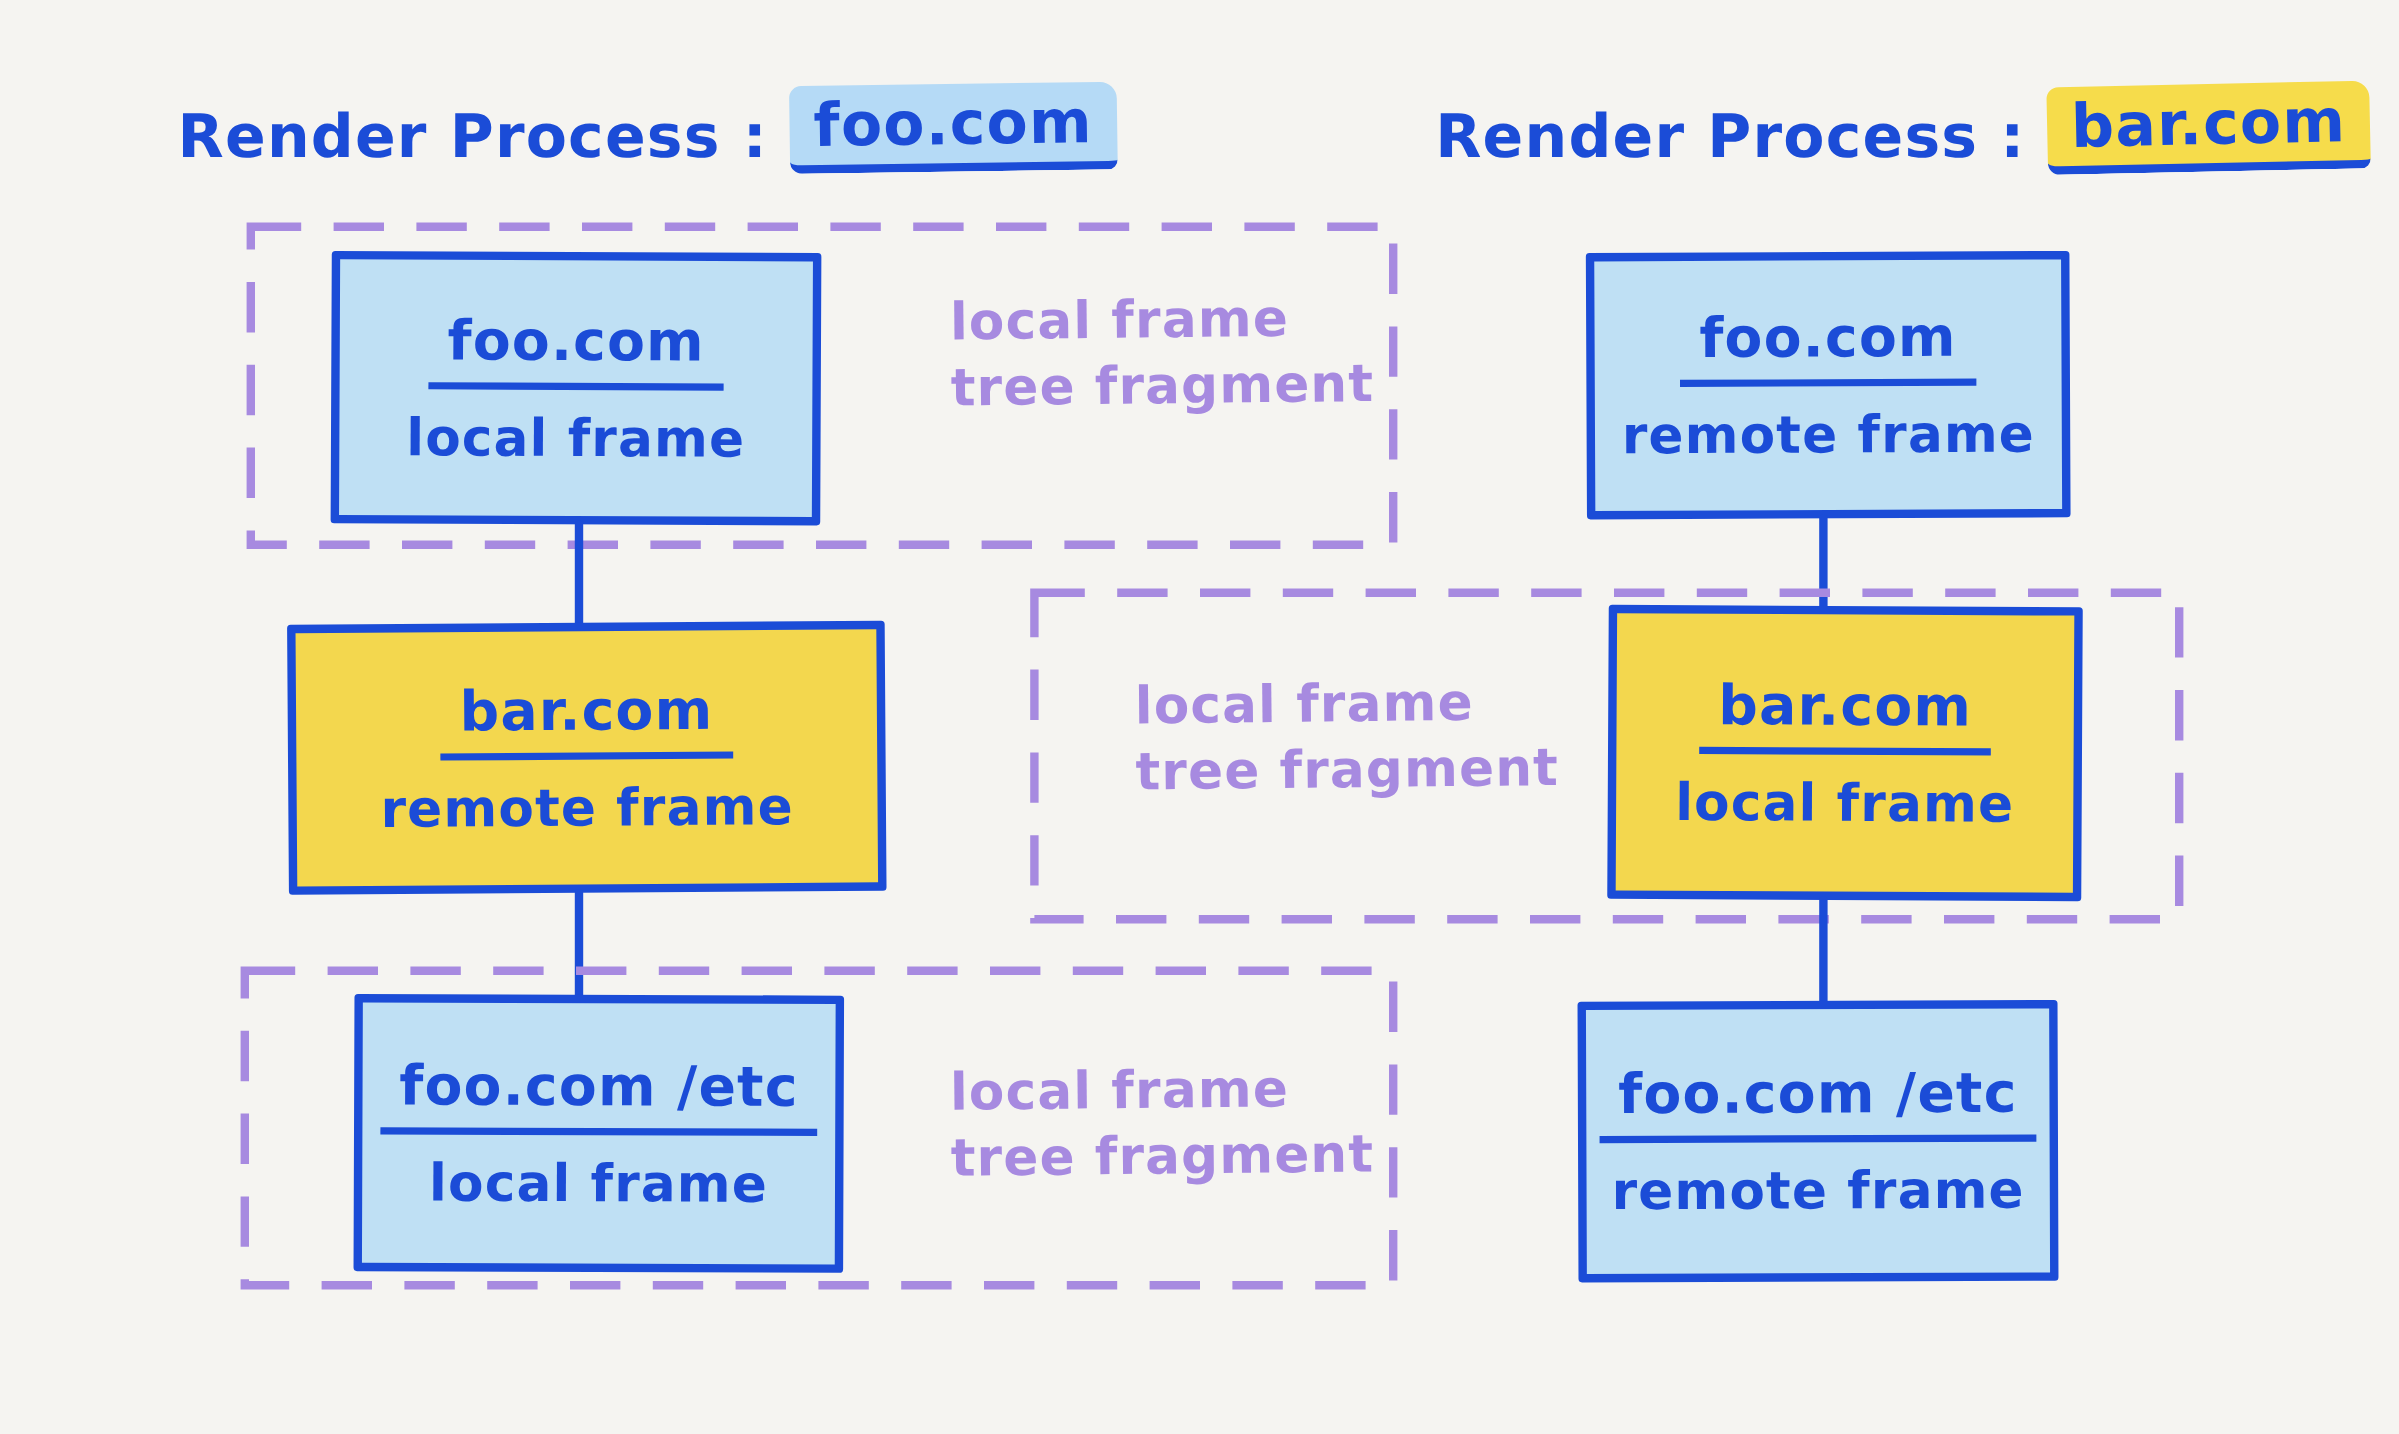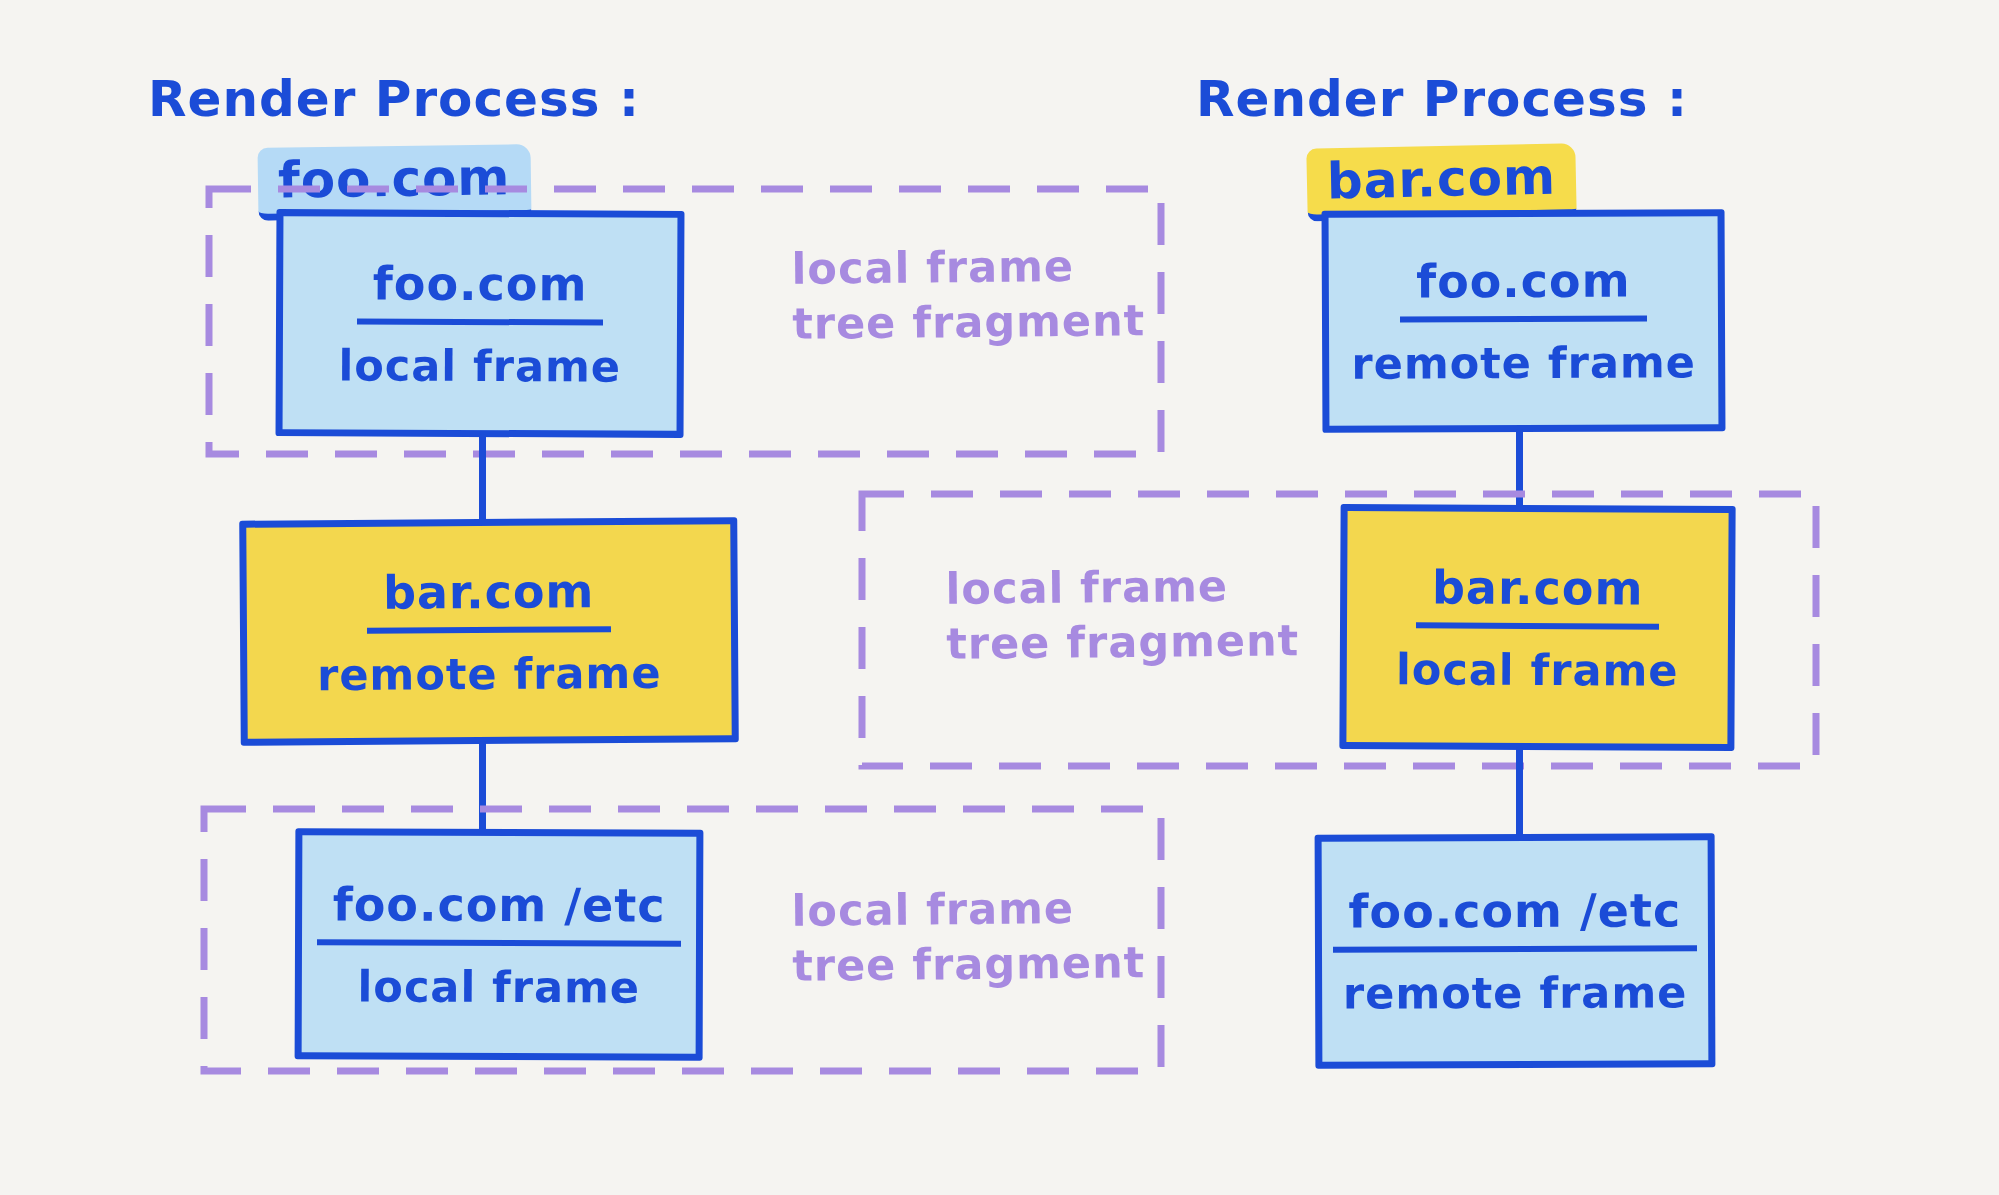--- a/index.html
+++ b/index.html
@@ -13,24 +13,23 @@
   }
   *{margin:0;padding:0;box-sizing:border-box;}
   html,body{background:var(--bg);}
   body{font-family:"DejaVu Sans","Liberation Sans",sans-serif;}
   .canvas{
     position:relative;width:1999px;height:1195px;background:var(--bg);
     overflow:hidden;
   }
   
   .proc-title{
-    position:absolute;display:flex;align-items:center;gap:18px;
+    position:absolute;display:flex;align-items:flex-end;gap:18px;
     color:var(--ink);font-weight:bold;font-size:50px;letter-spacing:1px;
     white-space:nowrap;
-    flex-direction:column;
   }
   .title-domain{
     display:inline-block;font-weight:bold;color:var(--ink);
     padding:4px 20px 4px 20px;border-bottom:7px solid var(--ink);
     border-radius:10px 14px 8px 10px;
   }
   .hl-blue{background:var(--hl-blue);transform:rotate(-0.8deg);}
   .hl-yellow{background:var(--hl-yellow);transform:rotate(-1.2deg);}
   
   .fragment-box{position:absolute;}

